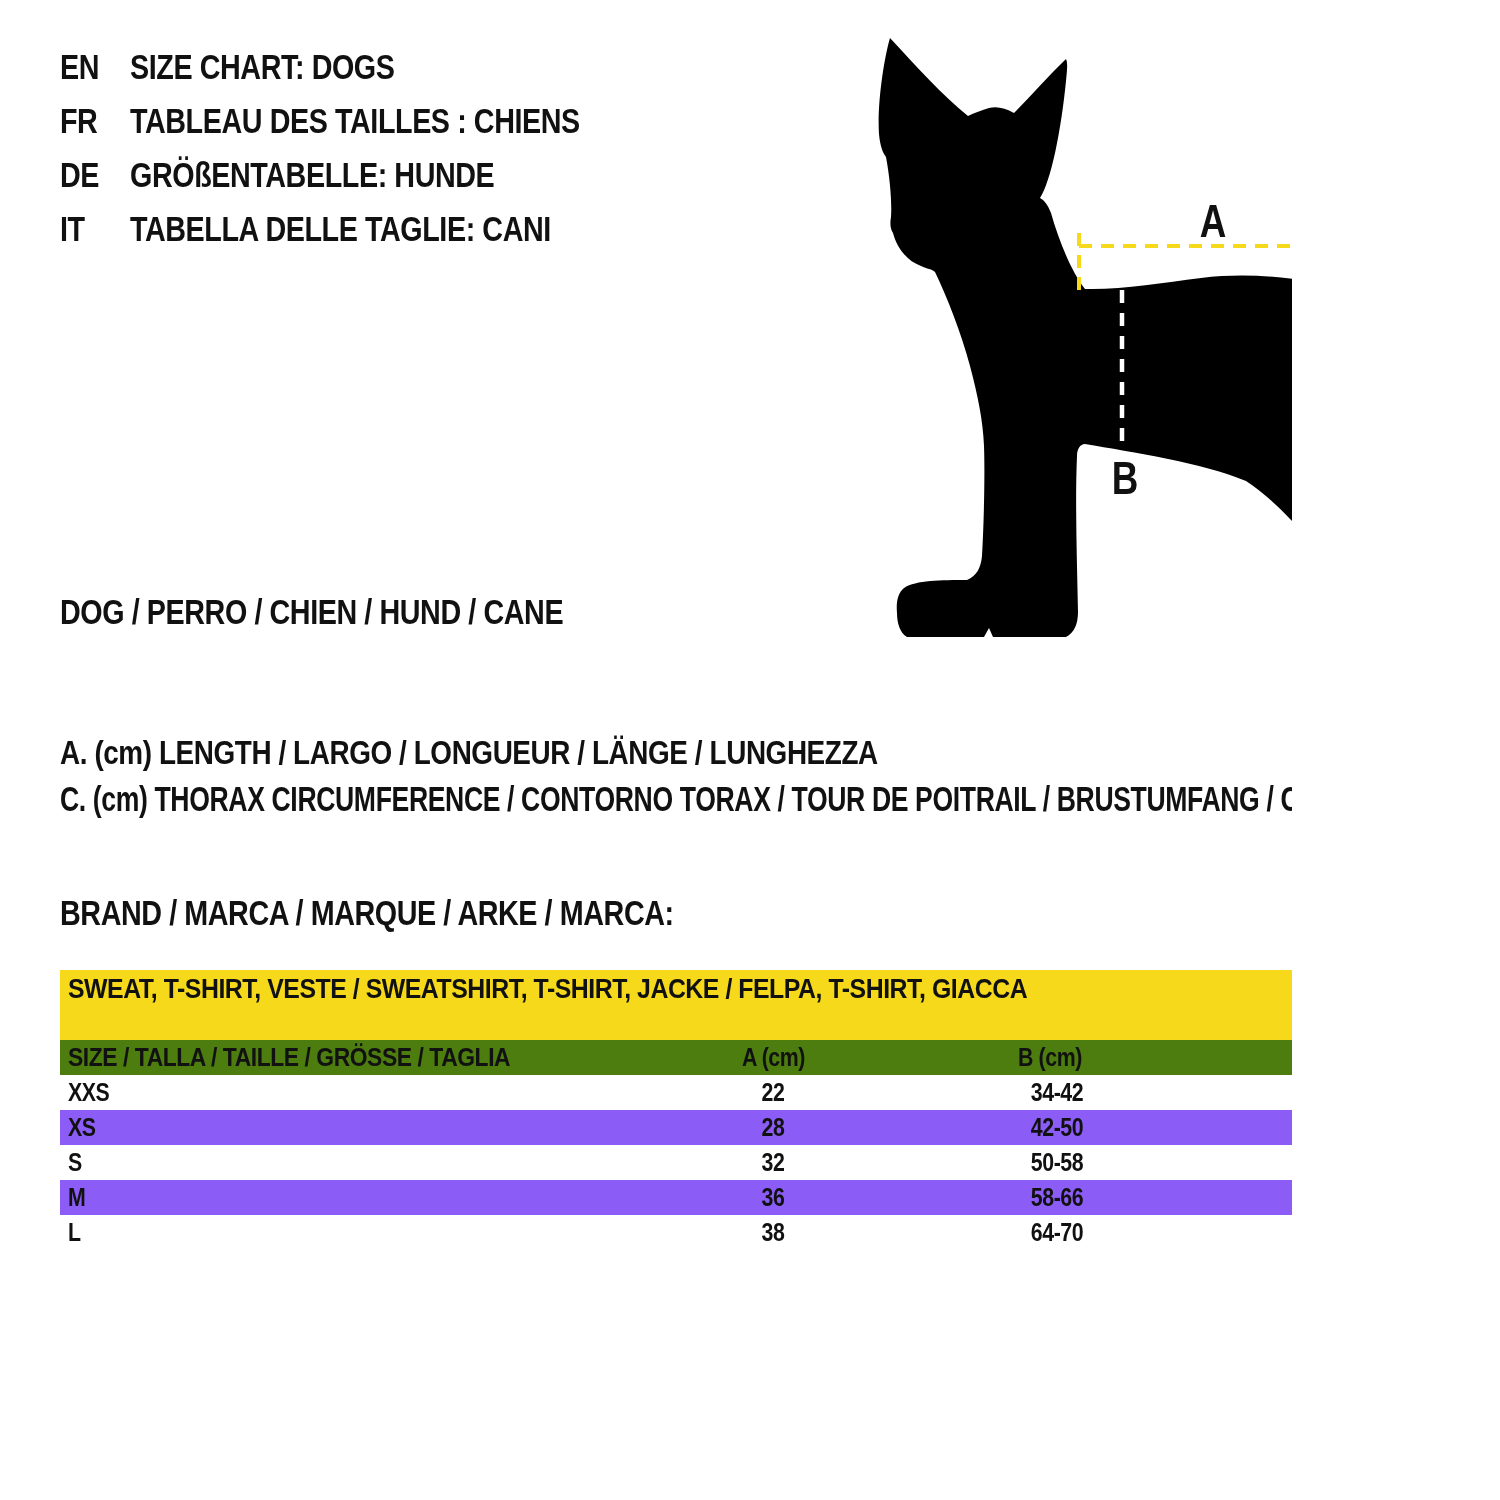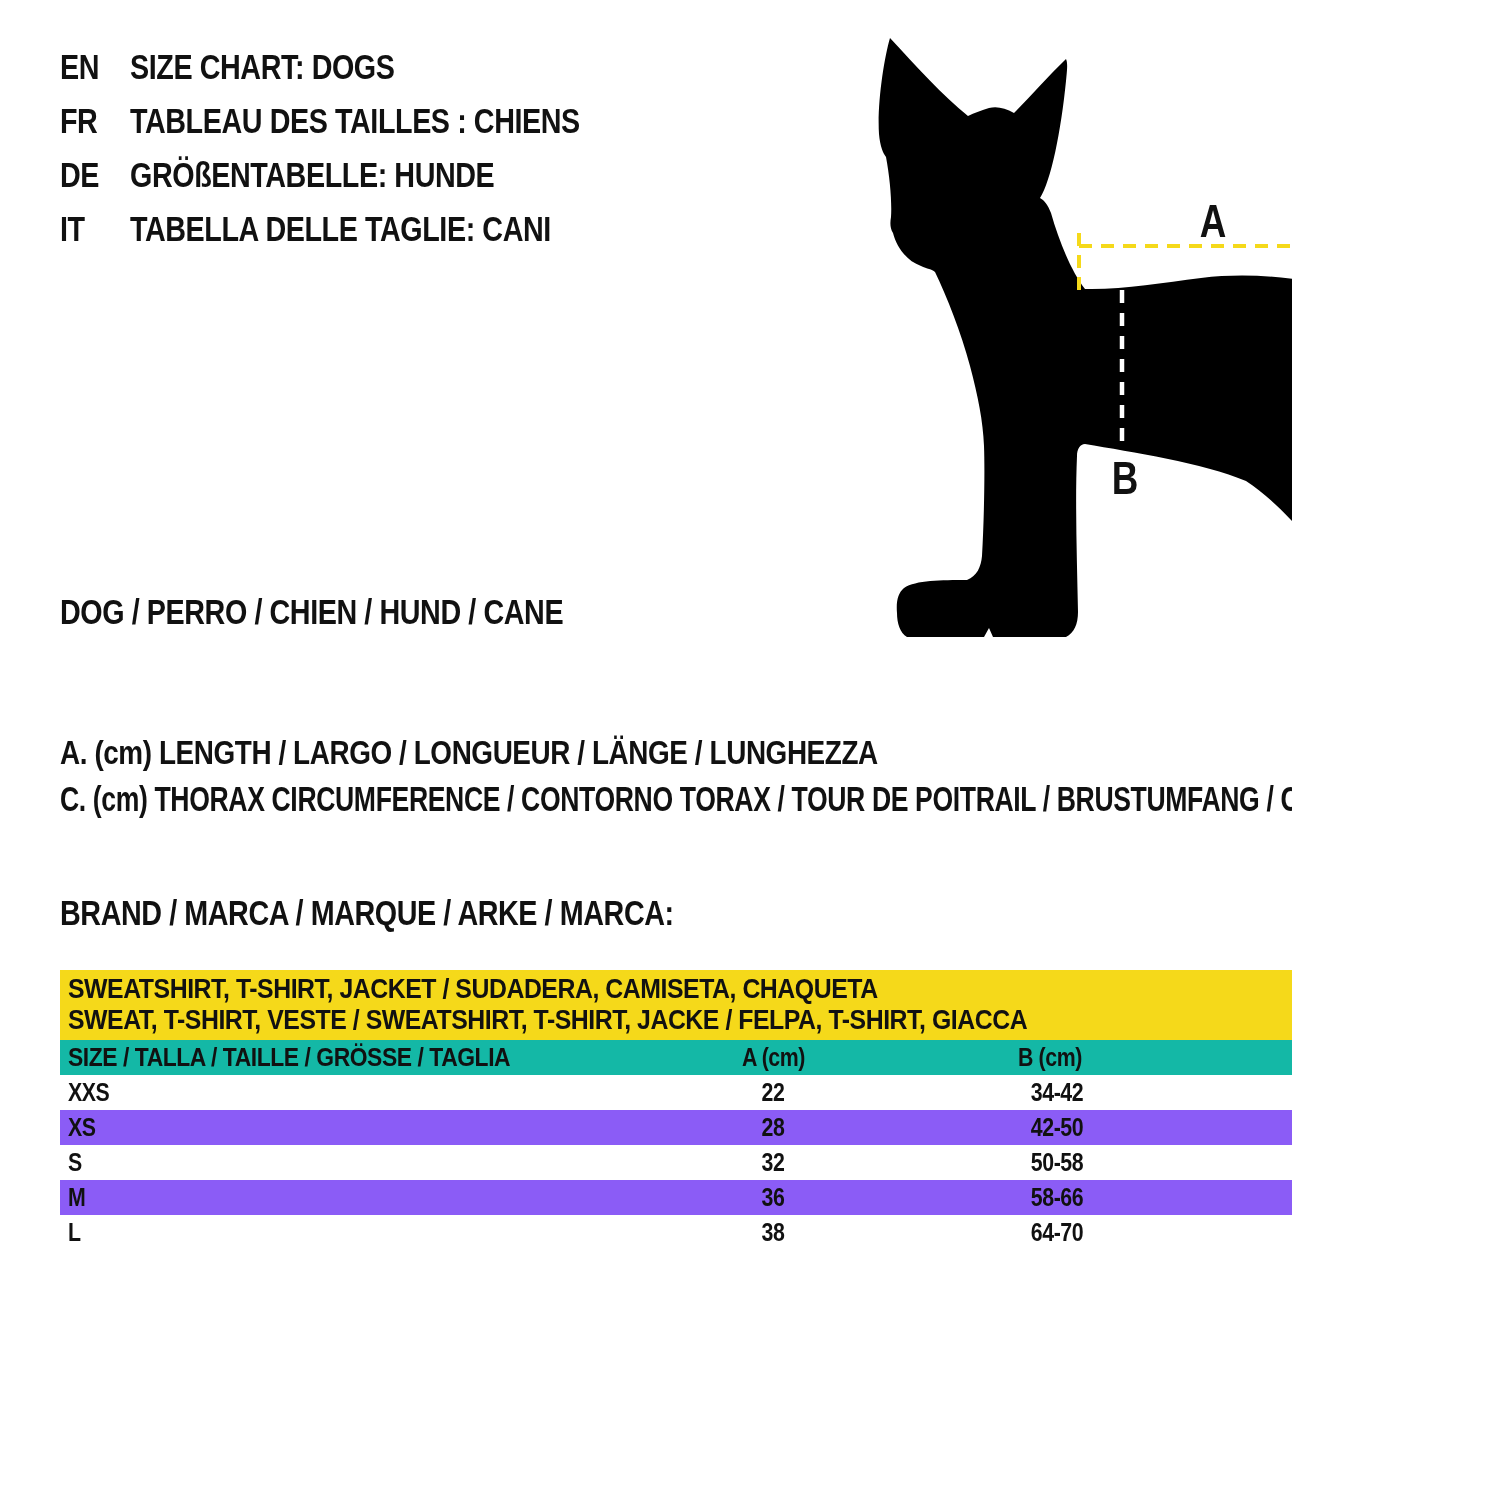--- a/index.html
+++ b/index.html
@@ -27,21 +27,21 @@
   .species{position:absolute;left:60px;top:592px;font-size:35px;font-weight:600;text-align:right;}
   .legend-a{position:absolute;left:60px;top:733px;font-size:34px;font-weight:600;}
   .legend-c{position:absolute;left:60px;top:779px;font-size:35px;font-weight:600;}
   .brand{position:absolute;left:60px;top:869px;font-size:35px;font-weight:600;margin-top:24px;}
 
   
   .size-table{position:absolute;left:60px;top:970px;width:1377px;}
   .t-yellow{background:#F5D91A;height:70px;padding:4px 0 0 8px;box-sizing:border-box;}
   .t-yellow .tl{font-size:27px;font-weight:700;line-height:31px;}
   .t-row{display:flex;align-items:center;height:35px;font-size:26px;font-weight:600;}
-  .t-head{background:#14b8a6;}
+  .t-head{background:#4d7c0f;}
   .row-alt{background:#8b5cf6;}
   .c1{flex:0 0 562px;padding-left:8px;box-sizing:border-box;}
   .c2{flex:0 0 302px;text-align:center;}
   .c3{flex:0 0 165px;text-align:right;}
   .c2 .cnd,.c3 .cnd{transform-origin:50% 50%;}
 </style>
 </head>
 <body>
 
 <div class="canvas">
@@ -138,21 +138,20 @@
   </div>
   <div class="legend-c">
     <span class="cnd cnd-tight">C. (cm) THORAX CIRCUMFERENCE / CONTORNO TORAX / TOUR DE POITRAIL / BRUSTUMFANG / CIRCONFERENZA TORACE</span>
   </div>
   <div class="brand">
     <span class="cnd">BRAND / MARCA / MARQUE / ARKE / MARCA:</span>
   </div>
 
   <div class="size-table">
     <div class="t-yellow">
-      <div class="tl"><span class="cnd cnd-title">SWEATSHIRT, T-SHIRT, JACKET / SUDADERA, CAMISETA, CHAQUETA</span></div>
       <div class="tl"><span class="cnd cnd-title">SWEAT, T-SHIRT, VESTE / SWEATSHIRT, T-SHIRT, JACKE / FELPA, T-SHIRT, GIACCA</span></div>
     </div>
     <div class="t-row t-head">
       <div class="c1"><span class="cnd cnd-cell">SIZE / TALLA / TAILLE / GRÖSSE / TAGLIA</span></div>
       <div class="c2"><span class="cnd">A (cm)</span></div>
       <div class="c3"><span class="cnd">B (cm)</span></div>
     </div>
     <div class="t-row">
       <div class="c1"><span class="cnd">XXS</span></div>
       <div class="c2"><span class="cnd">22</span></div>

